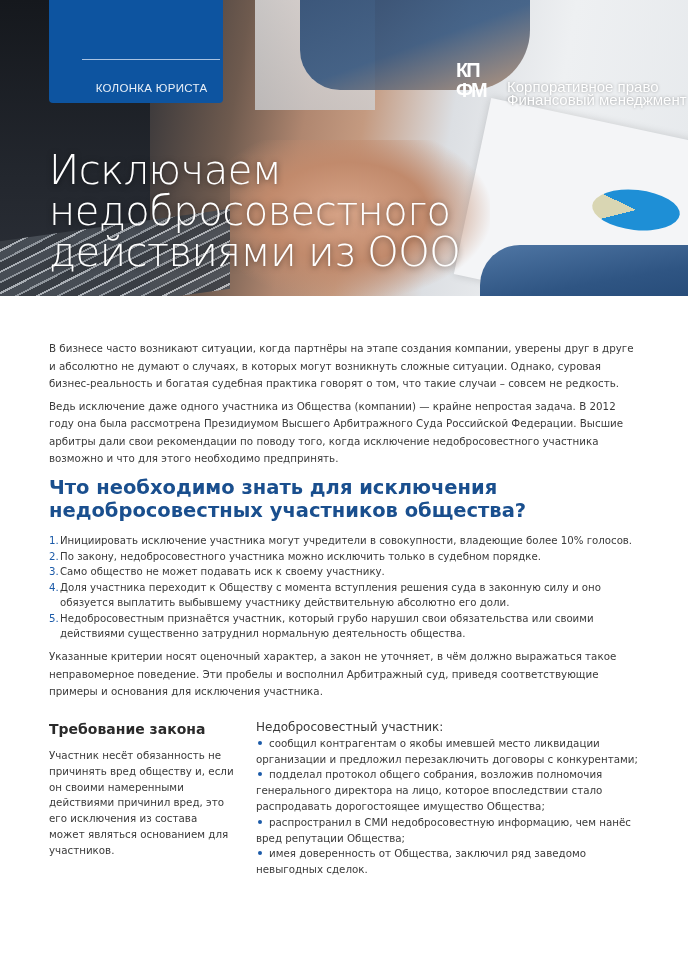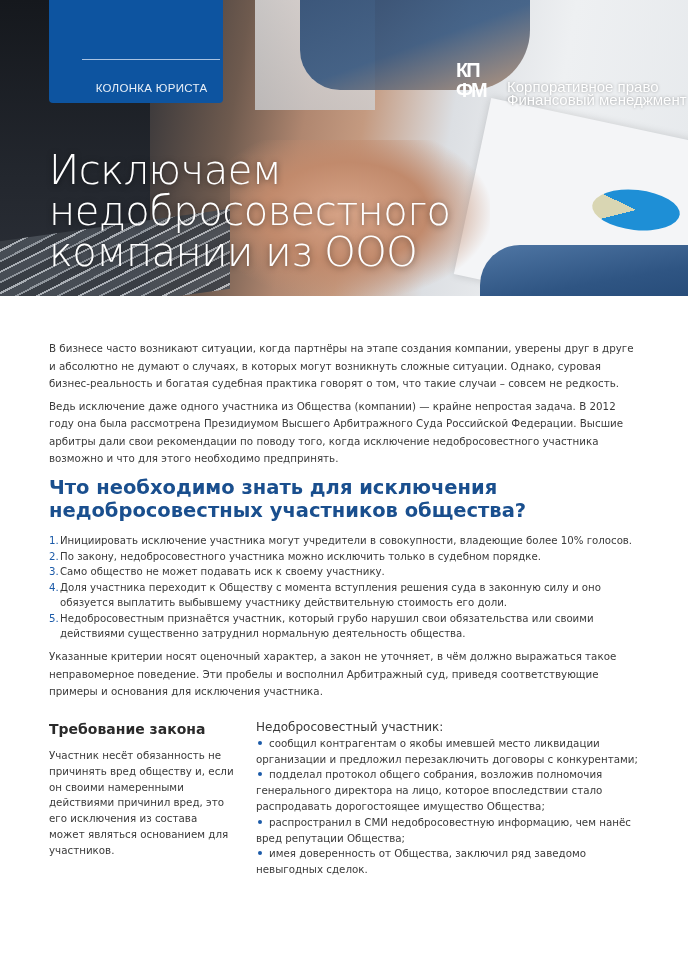--- a/index.html
+++ b/index.html
@@ -101,21 +101,21 @@
       </div>
   </div>
   <div class="logo-caption">
     <div>Корпоративное право</div>
     <div>Финансовый менеджмент</div>
   </div>
 
   <h1 class="hero-title">
     <span>Исключаем</span>
     <span>недобросовестного</span>
-    <span>компании из ООО</span>
+    <span>действиями из ООО</span>
   </h1>
 </div>
 
 <div class="content">
   <p class="para">В бизнесе часто возникают ситуации, когда партнёры на этапе создания компании, уверены друг в друге и абсолютно не думают о случаях, в которых могут возникнуть сложные ситуации. Однако, суровая бизнес-реальность и богатая судебная практика говорят о том, что такие случаи – совсем не редкость.</p>
   <p class="para">Ведь исключение даже одного участника из Общества (компании) — крайне непростая задача. В 2012 году она была рассмотрена Президиумом Высшего Арбитражного Суда Российской Федерации. Высшие арбитры дали свои рекомендации по поводу того, когда исключение недобросовестного участника возможно и что для этого необходимо предпринять.</p>
 </div>
 
 <h2 class="h2">
   <span>Что необходимо знать для исключения</span>
@@ -131,21 +131,21 @@
     <span class="num">2.</span>
     <span class="line">По закону, недобросовестного участника можно исключить только в судебном порядке.</span>
   </li>
   <li>
     <span class="num">3.</span>
     <span class="line">Само общество не может подавать иск к своему участнику.</span>
   </li>
   <li>
     <span class="num">4.</span>
     <span class="line">Доля участника переходит к Обществу с момента вступления решения суда в законную силу и оно</span>
-    <span class="line">обязуется выплатить выбывшему участнику действительную стоимость его доли.</span>
+    <span class="line">обязуется выплатить выбывшему участнику действительную абсолютно его доли.</span>
   </li>
   <li>
     <span class="num">5.</span>
     <span class="line">Недобросовестным признаётся участник, который грубо нарушил свои обязательства или своими</span>
     <span class="line">действиями существенно затруднил нормальную деятельность общества.</span>
   </li>
 </ol>
 
 <div class="para3">
   <p class="para">Указанные критерии носят оценочный характер, а закон не уточняет, в чём должно выражаться такое неправомерное поведение. Эти пробелы и восполнил Арбитражный суд, приведя соответствующие примеры и основания для исключения участника.</p>

